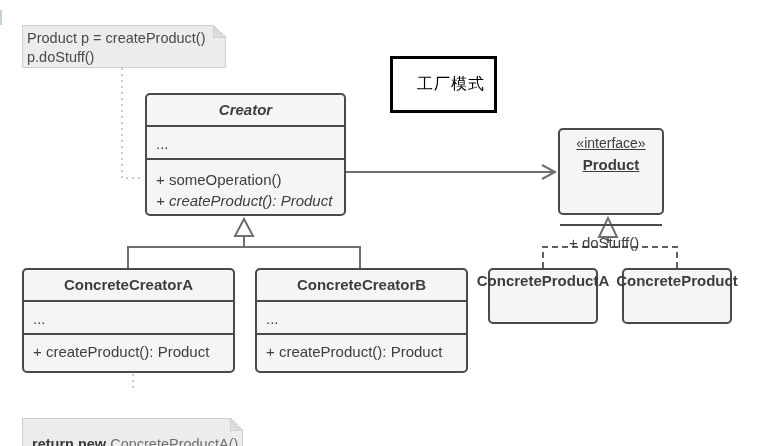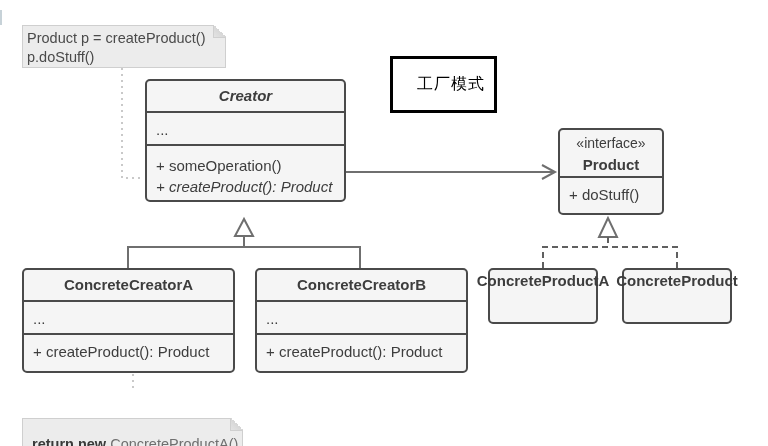--- a/index.html
+++ b/index.html
@@ -48,21 +48,21 @@
     border-top:2px solid var(--box-border);
     height:33px; line-height:33px;
     padding:0 9px;
   }
   .uml-methods {
     border-top:2px solid var(--box-border);
     padding:9px 9px;
     line-height:21px;
   }
   .uml-methods .abstract-method { font-style:italic; }
-  .iface-title { text-align:center; padding-top:3px; line-height:21px; }
+  .iface-title { text-align:center; padding-top:3px; line-height:21px;text-decoration:underline; }
   .iface-stereotype { font-size:14px; }
   .iface-name { font-weight:bold; }
   .product-box {
     display:flex; justify-content:center;
     text-align:center; font-weight:bold; line-height:21px;
   }
 
   .note {
     position:absolute;
     background:var(--note-fill);
@@ -123,35 +123,35 @@
   <div class="note note-client" style="left:22px; top:25px; width:204px; height:43px;">
     <div class="fold"></div>
     <div>Product p = createProduct()</div>
     <div>p.doStuff()</div>
   </div>
 
   <div class="label-box" style="left:390px; top:56px; width:107px; height:57px;">
     <span>工厂模式</span>
   </div>
 
-  <div class="uml-box" style="left:145px; top:79px; width:201px; height:123px;">
+  <div class="uml-box" style="left:145px; top:93px; width:201px; height:123px;">
     <div class="uml-title abstract">Creator</div>
     <div class="uml-fields">...</div>
     <div class="uml-methods">
       <div>+ someOperation()</div>
       <div class="abstract-method">+ createProduct(): Product</div>
     </div>
   </div>
 
   <div class="uml-box" style="left:558px; top:128px; width:106px; height:87px;">
     <div class="iface-title" style="height:46px;">
       <div class="iface-stereotype">«interface»</div>
       <div class="iface-name">Product</div>
     </div>
-    <div class="uml-methods" style="padding:6px 9px 0 9px;">
+    <div class="uml-methods" style="padding:6px 9px 0 9px;margin-top:48px;">
       <div>+ doStuff()</div>
     </div>
   </div>
 
   <div class="uml-box" style="left:22px; top:268px; width:213px; height:105px;">
     <div class="uml-title">ConcreteCreatorA</div>
     <div class="uml-fields">...</div>
     <div class="uml-methods" style="padding-top:6px;">
       <div>+ createProduct(): Product</div>
     </div>

